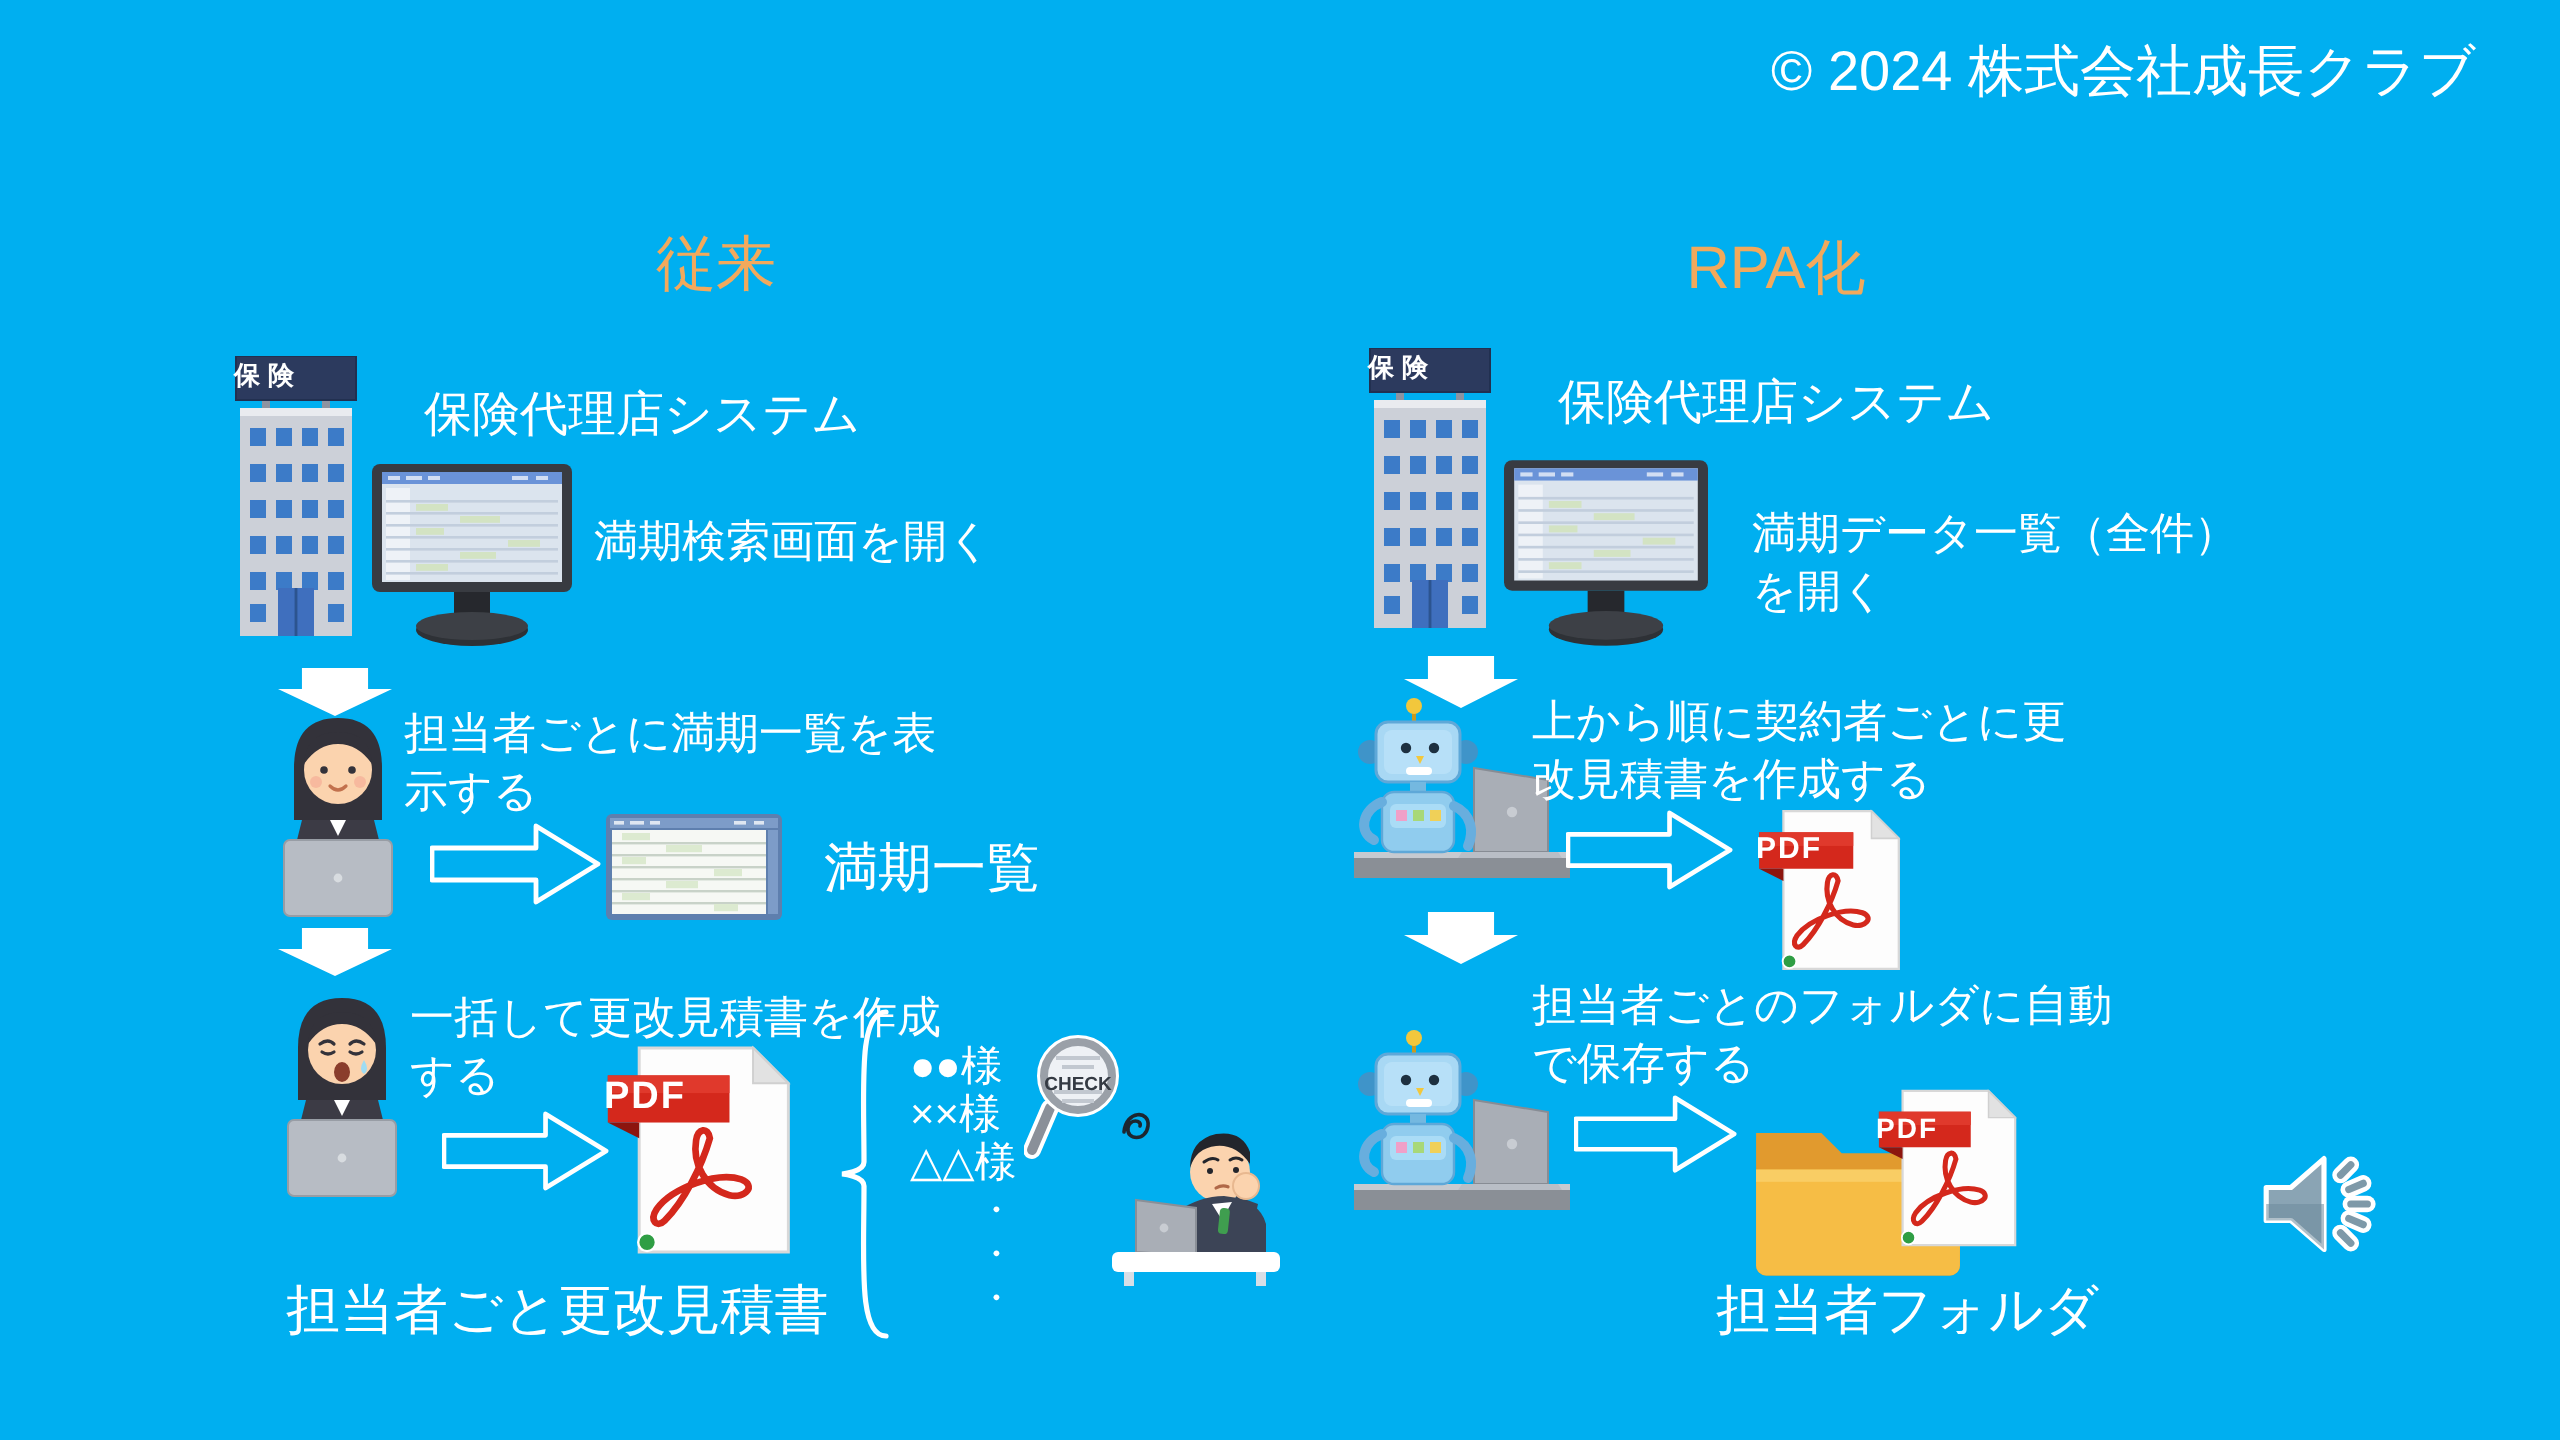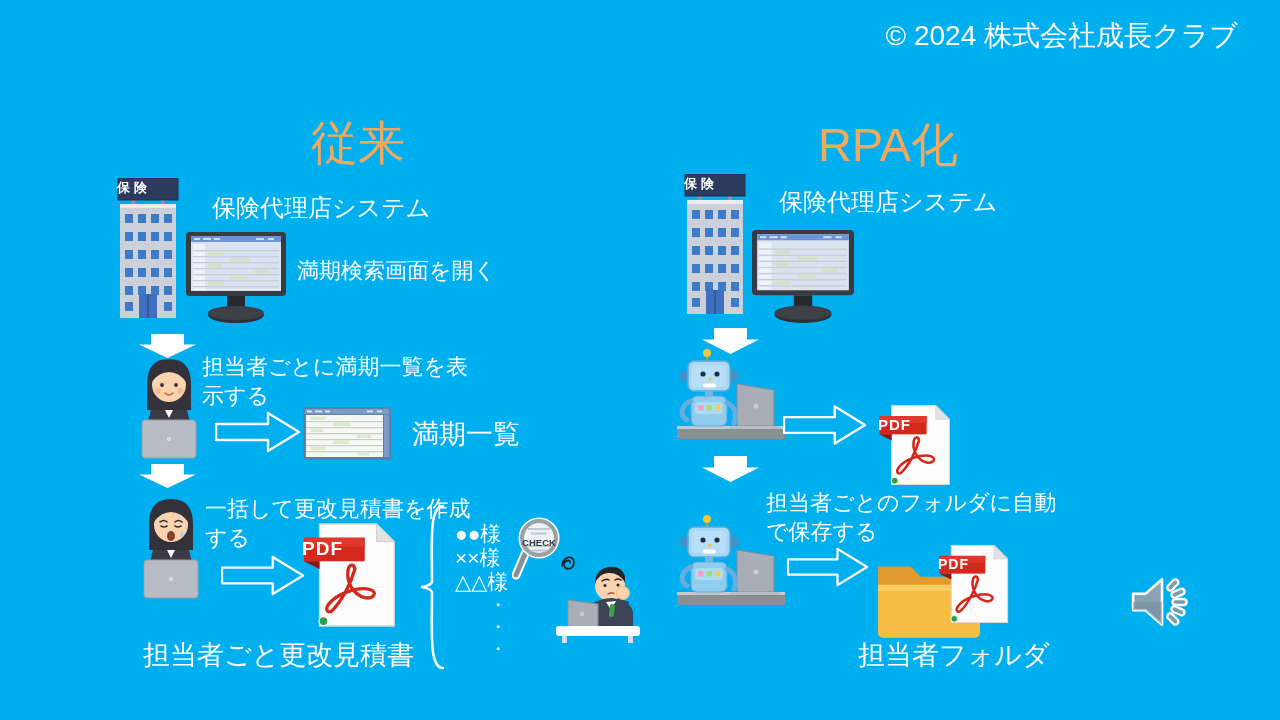--- a/index.html
+++ b/index.html
@@ -3,21 +3,21 @@
 <meta charset="utf-8">
 <style>
   *{margin:0;padding:0;box-sizing:border-box}
   html,body{width:1280px;height:720px;overflow:hidden}
   body{font-family:"Liberation Sans","DejaVu Sans",sans-serif}
   #stage{position:relative;width:1280px;height:720px;background:#00aff0;overflow:hidden}
   .abs{position:absolute}
   .txt{color:#ffffff;white-space:pre-line;line-height:1.32}
   .title{font-size:44px;font-weight:bold;letter-spacing:2px}
   .copyright{font-size:28px}
-  .heading{color:#f2a95c;font-size:47px;text-align:center;width:200px;white-space:nowrap}
+  .heading{color:#f2a95c;font-size:30px;text-align:center;width:200px;white-space:nowrap}
   .syslabel{font-size:24px}
   .step{font-size:22px}
   .caption{font-size:27px}
   .icon-svg{display:block;width:100%;height:100%}
   .downarrow{background:#ffffff;clip-path:polygon(21% 0,79% 0,79% 44%,100% 44%,50% 100%,0 44%,21% 44%)}
   .sign-label{position:absolute;left:0;top:1px;width:100%;text-align:left;color:#fff;font-size:13px;font-weight:bold;letter-spacing:4px}
   .pdf-label{position:absolute;left:0;width:64%;text-align:left;color:#fff;font-weight:bold;letter-spacing:1px}
   .pdf-label.lg{top:15%;font-size:19px}
   .pdf-label.md{top:15%;font-size:15px}
   .pdf-label.sm{top:15%;font-size:14px}
@@ -358,28 +358,32 @@
         <use href="#sym-building"></use>
       </svg>
     <span class="sign-label">保険</span>
   </div>
   <div class="abs" style="left:752px;top:230px;width:102px;height:94px">
     <svg class="icon-svg">
         <use href="#sym-monitor"></use>
       </svg>
   </div>
   <div class="abs txt syslabel" style="left:779px;top:186px">保険代理店システム</div>
+  <div class="abs txt step" style="left:876px;top:252px">満期データ一覧（全件）
+を開く</div>
 
   <div class="abs downarrow" style="left:702px;top:328px;width:57px;height:26px"></div>
 
   <div class="abs" style="left:677px;top:348px;width:108px;height:94px">
     <svg class="icon-svg">
         <use href="#sym-robot"></use>
       </svg>
   </div>
+  <div class="abs txt step" style="left:766px;top:346px">上から順に契約者ごとに更
+改見積書を作成する</div>
   <div class="abs" style="left:783px;top:404px;width:84px;height:42px">
     <svg class="icon-svg">
         <use href="#sym-rightarrow"></use>
       </svg>
   </div>
   <div class="abs" style="left:878px;top:404px;width:76px;height:82px">
     <svg class="icon-svg">
         <use href="#sym-pdf"></use>
       </svg>
     <span class="pdf-label md">PDF</span>

